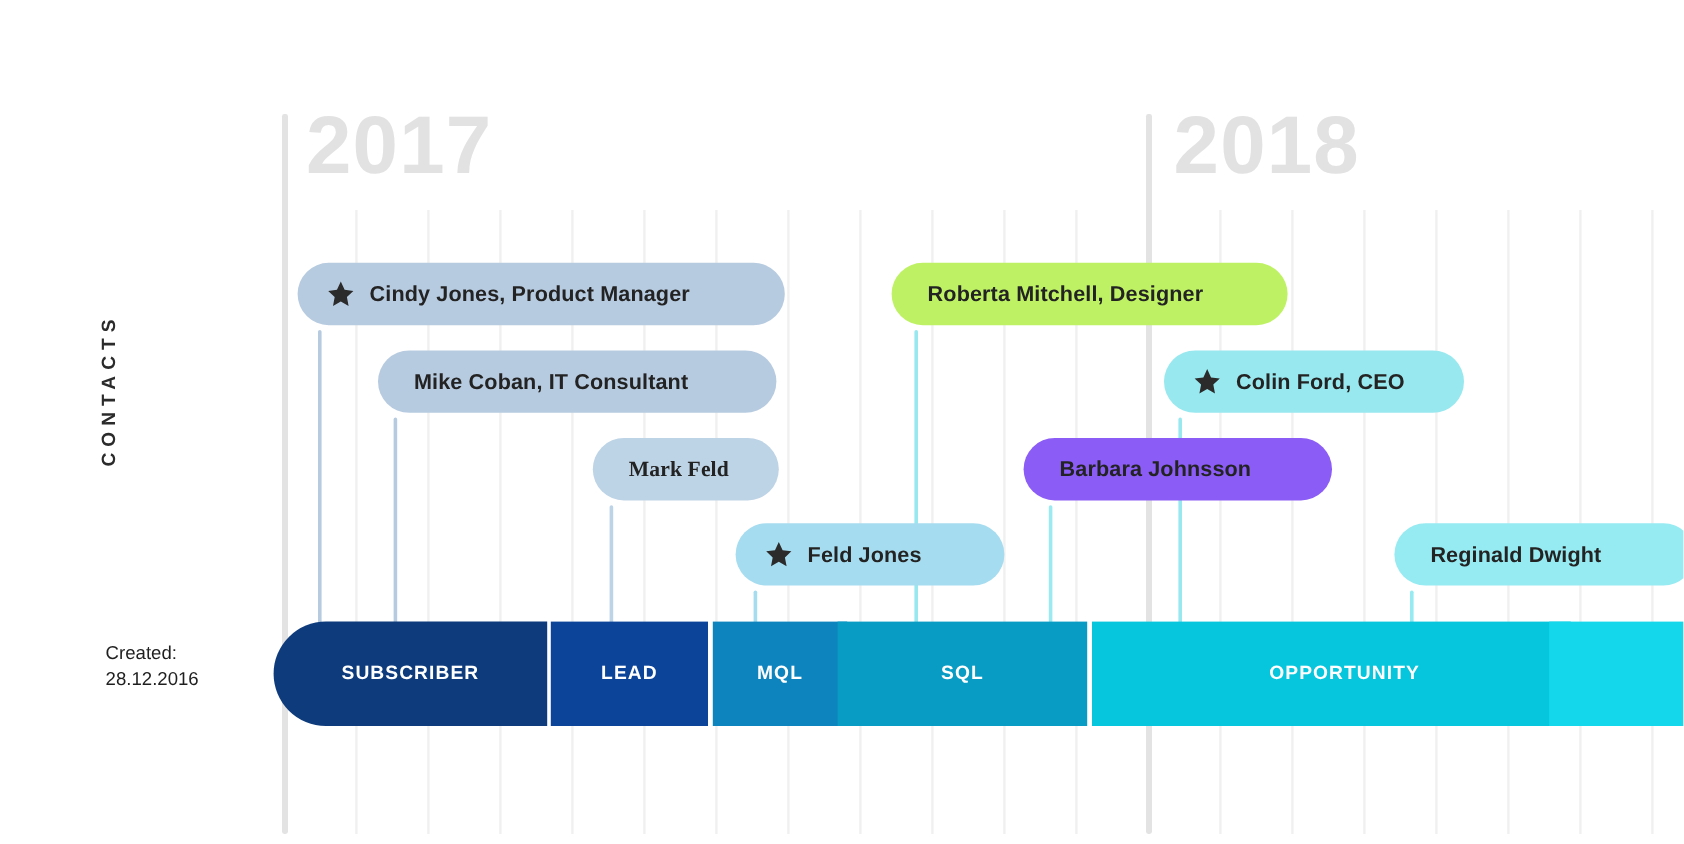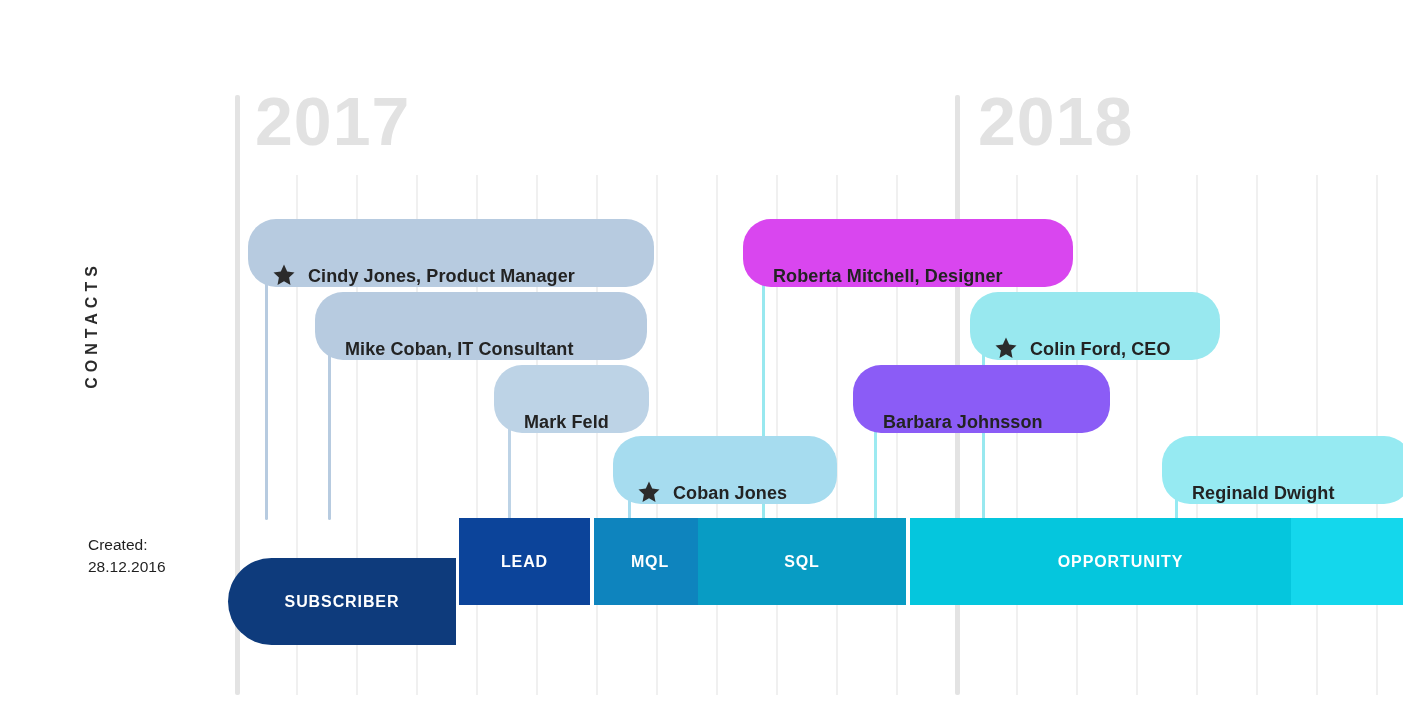--- a/index.html
+++ b/index.html
@@ -104,24 +104,24 @@
   
   .stem {
     position: absolute;
     width: 3px;
     border-radius: 2px;
   }
 
   
   .pill {
     position: absolute;
-    height: 68px;
+    height: 52px;
     border-radius: 28px;
     display: flex;
-    align-items: flex-end;
+    align-items: center;
     box-sizing: border-box;
     padding: 0 24px;
     white-space: nowrap;
   }
   .pill .pill-label {
     font-size: 18px;
     font-weight: bold;
     color: #232323;
     letter-spacing: 0.1px;
   }
@@ -177,21 +177,21 @@
       <div class="stem" style="left: 328px; top: 348px; height: 172px; background: rgb(183, 203, 224);"></div>
       <div class="stem" style="left: 508px; top: 421px; height: 99px; background: rgb(189, 211, 230);"></div>
       <div class="stem" style="left: 628px; top: 492px; height: 28px; background: rgb(166, 220, 239);"></div>
       <div class="stem" style="left: 762px; top: 275px; height: 245px; background: rgb(152, 232, 239);"></div>
       <div class="stem" style="left: 982px; top: 348px; height: 172px; background: rgb(152, 232, 239);"></div>
       <div class="stem" style="left: 874px; top: 421px; height: 99px; background: rgb(156, 234, 241);"></div>
       <div class="stem" style="left: 1175px; top: 492px; height: 28px; background: rgb(150, 234, 242);"></div>
     </div>
 
   <div class="stage-bar" id="stage-layer">
-      <div class="stage-seg first" style="left: 228px; width: 228px; background: rgb(14, 59, 124); margin-top: 40px;">
+      <div class="stage-seg first" style="left: 228px; width: 228px; background: rgb(14, 59, 124);">
         <span>SUBSCRIBER</span>
       </div>
       <div class="stage-seg" style="left: 459px; width: 131px; background: rgb(12, 68, 154);">
         <span>LEAD</span>
       </div>
       <div class="stage-seg" style="left: 594px; width: 112px; background: rgb(14, 132, 190);">
         <span>MQL</span>
       </div>
       <div class="stage-seg" style="left: 698px; width: 208px; background: rgb(8, 156, 196);">
         <span>SQL</span>
@@ -209,32 +209,32 @@
         <span class="star-icon">
           <svg width="24" height="24" viewBox="0 0 24 24" aria-hidden="true">
             <path fill="#2b2b2b" d="M12 1.6l3.2 6.9 7.3.9-5.4 5.1 1.4 7.4L12 18.2 5.5 21.9l1.4-7.4L1.5 9.4l7.3-.9z"></path>
           </svg>
         </span>
         <span class="pill-label">Cindy Jones, Product Manager</span>
       </div>
       <div class="pill no-star" style="left: 315px; top: 292px; width: 332px; background: rgb(183, 203, 224);">
         <span class="pill-label">Mike Coban, IT Consultant</span>
       </div>
-      <div class="pill no-star" style="left: 494px; top: 365px; width: 155px; background: rgb(189, 211, 230);">
+      <div class="pill no-star" style="left: 494px; top: 365px; width: 155px; background: rgb(189, 211, 230); font-family: Liberation Serif, serif;">
         <span class="pill-label">Mark Feld</span>
       </div>
       <div class="pill" style="left: 613px; top: 436px; width: 224px; background: rgb(166, 220, 239);">
         <span class="star-icon">
           <svg width="24" height="24" viewBox="0 0 24 24" aria-hidden="true">
             <path fill="#2b2b2b" d="M12 1.6l3.2 6.9 7.3.9-5.4 5.1 1.4 7.4L12 18.2 5.5 21.9l1.4-7.4L1.5 9.4l7.3-.9z"></path>
           </svg>
         </span>
-        <span class="pill-label">Coban Jones</span>
-      </div>
-      <div class="pill no-star" style="left: 743px; top: 219px; width: 330px; background: #d946ef;">
+        <span class="pill-label">Feld Jones</span>
+      </div>
+      <div class="pill no-star" style="left: 743px; top: 219px; width: 330px; background: #bef264;">
         <span class="pill-label">Roberta Mitchell, Designer</span>
       </div>
       <div class="pill" style="left: 970px; top: 292px; width: 250px; background: rgb(152, 232, 239);">
         <span class="star-icon">
           <svg width="24" height="24" viewBox="0 0 24 24" aria-hidden="true">
             <path fill="#2b2b2b" d="M12 1.6l3.2 6.9 7.3.9-5.4 5.1 1.4 7.4L12 18.2 5.5 21.9l1.4-7.4L1.5 9.4l7.3-.9z"></path>
           </svg>
         </span>
         <span class="pill-label">Colin Ford, CEO</span>
       </div>

